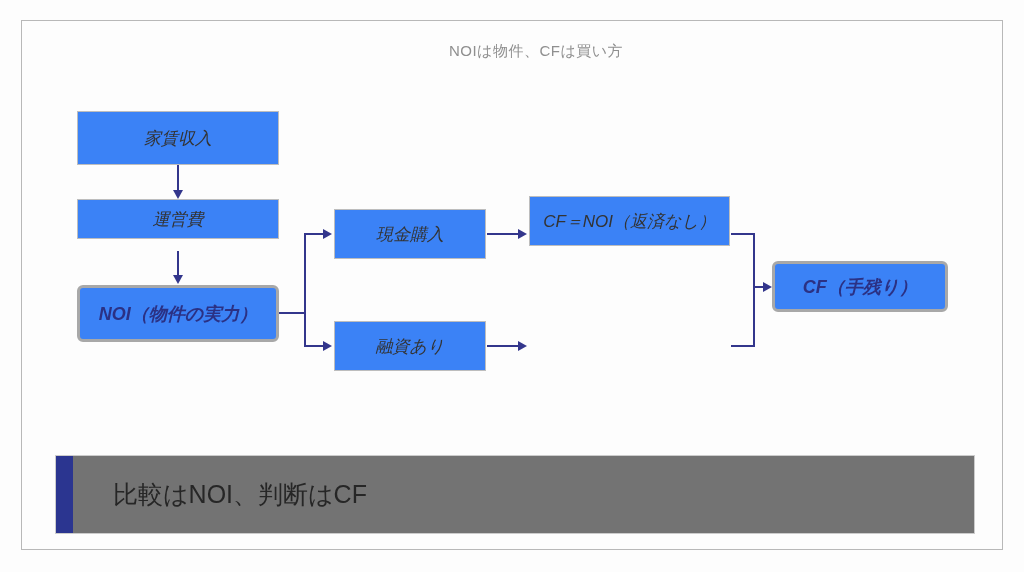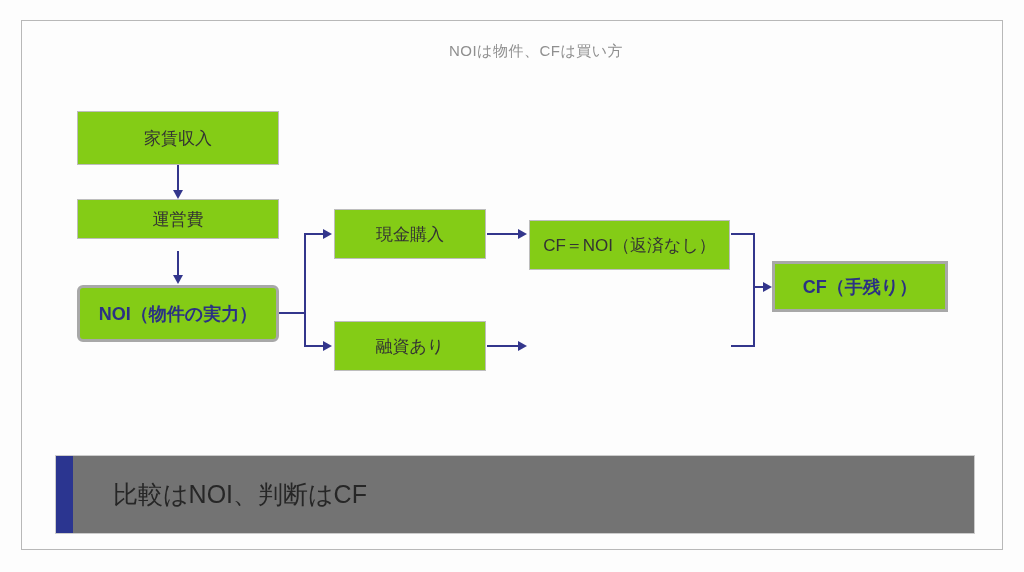--- a/index.html
+++ b/index.html
@@ -44,44 +44,45 @@
     color: #8f8f8f;
     letter-spacing: 0.5px;
     white-space: nowrap;
     padding-left: 24px;
   }
 
   
   .box {
     position: absolute;
     box-sizing: border-box;
-    background: #84cc16;
+    background: #3b82f6;
     border: 1.5px solid #bdbdbd;
     display: flex;
     align-items: center;
     justify-content: center;
     font-size: 17px;
     color: #333333;
     white-space: nowrap;
+    font-style: italic;
   }
   .box.emph {
     border: 3px solid #a8a8a8;
     color: #2b3184;
     font-weight: bold;
   }
 
   
   #box-rent      { left: 77px;  top: 111px; width: 202px; height: 54px; }
   #box-opex      { left: 77px;  top: 199px; width: 202px; height: 40px; }
   #box-noi       { left: 77px;  top: 285px; width: 202px; height: 57px; font-size: 18px; border-radius: 6px; }
   #box-cash      { left: 334px; top: 209px; width: 152px; height: 50px; }
   #box-loan      { left: 334px; top: 321px; width: 152px; height: 50px; }
-  #box-cfnoi     { left: 529px; top: 220px; width: 201px; height: 50px; }
+  #box-cfnoi     { left: 529px; top: 196px; width: 201px; height: 50px; }
   #box-repay     { left: 529px; top: 321px; width: 201px; height: 50px; }
-  #box-cf        { left: 772px; top: 261px; width: 176px; height: 51px; font-size: 18px; }
+  #box-cf        { left: 772px; top: 261px; width: 176px; height: 51px; font-size: 18px; border-radius: 6px; }
 
   
   .ln {
     position: absolute;
     background: #33368c;
   }
   .ln.h { height: 2px; }
   .ln.v { width: 2px; }
 
   .arrowhead {

